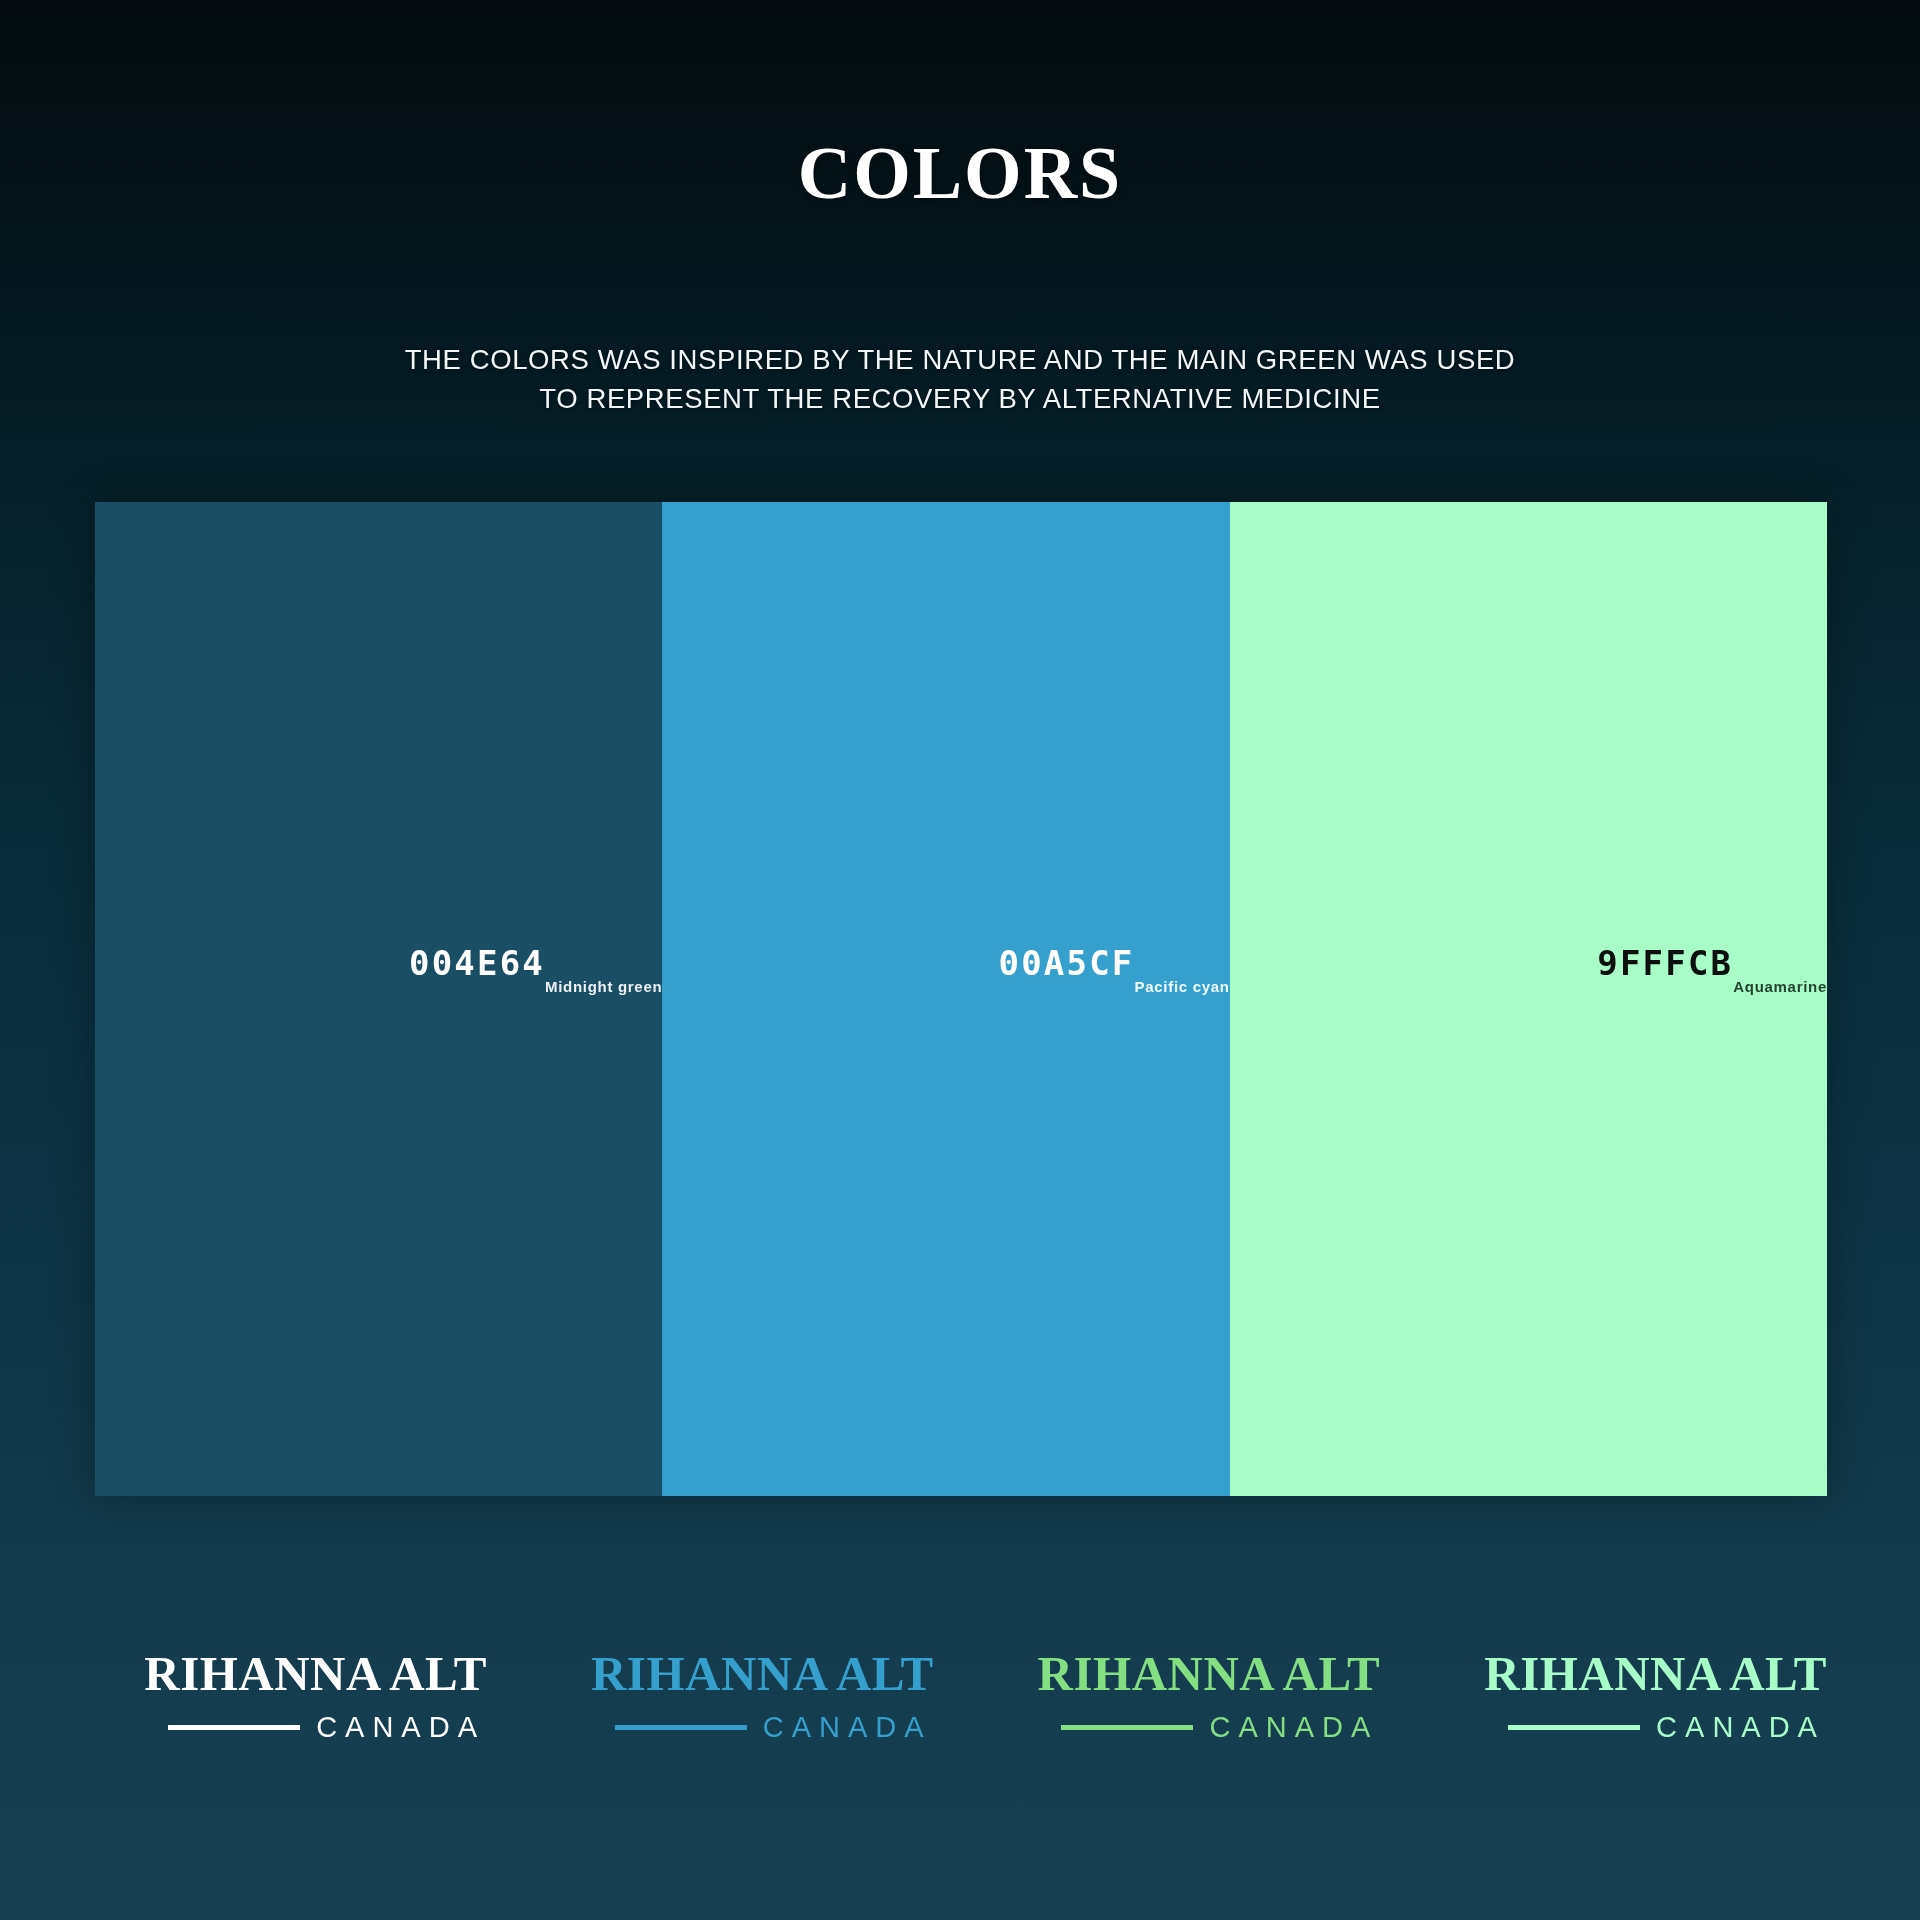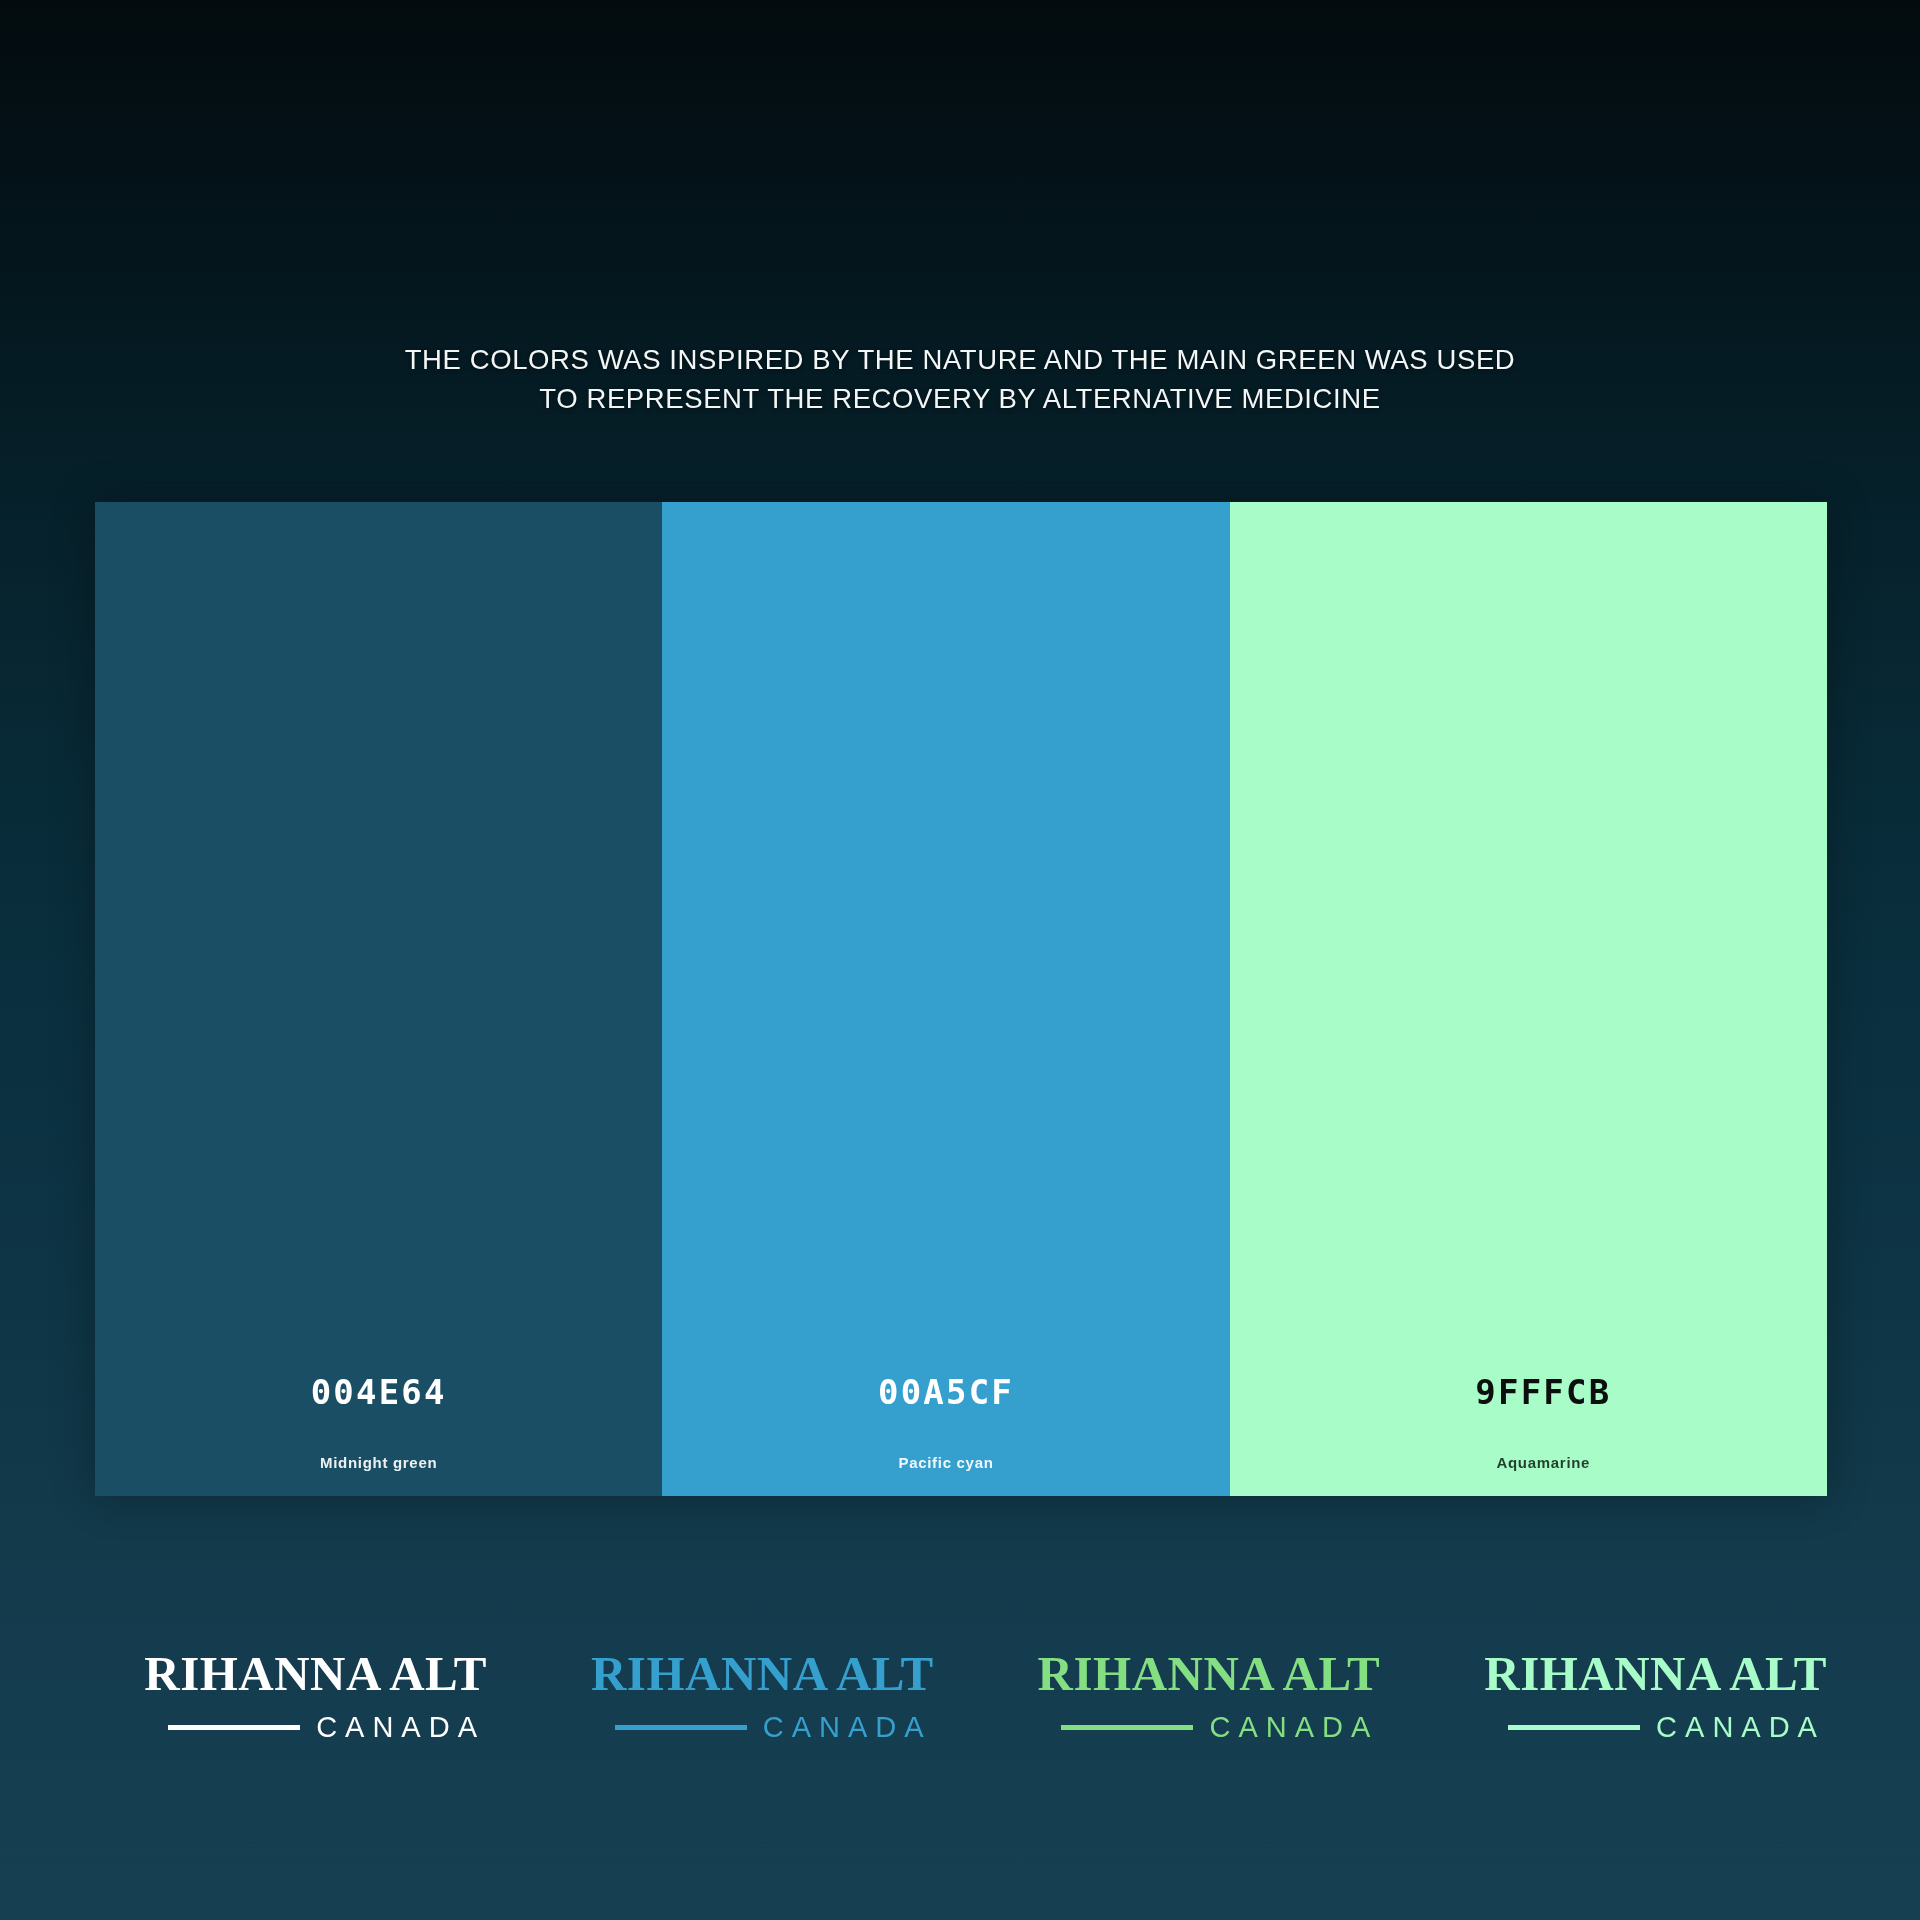--- a/index.html
+++ b/index.html
@@ -87,21 +87,21 @@
     width: 1732px;
     height: 994px;
     display: flex;
     box-shadow: 0 0 40px rgba(0,0,0,.30);
   }
 
   .swatch {
     flex: 1 1 0;
     position: relative;
     display: flex;
-    flex-direction: column;
+    flex-direction: row;
     justify-content: flex-end;
     align-items: center;
     padding-bottom: 26px;
   }
 
   .swatch-hex {
     font-family: "DejaVu Sans Mono", "Liberation Mono", monospace;
     font-weight: 700;
     font-size: 34px;
     letter-spacing: 2.2px;
@@ -178,20 +178,21 @@
     padding-right: 2px;
   }
 </style>
 </head>
 <body>
 
 <div id="page">
 
   <div id="grain"></div>
 
+  <h1 id="page-title">COLORS</h1>
 
   <p id="subtitle">THE COLORS WAS INSPIRED BY THE NATURE AND THE MAIN GREEN  WAS USED TO REPRESENT THE RECOVERY BY ALTERNATIVE MEDICINE</p>
 
   <div id="swatches">
 
   <div class="swatch on-dark" style="background: rgb(26, 78, 100);">
         <div class="swatch-hex">004E64</div>
         <div class="swatch-name">Midnight green</div>
       </div>
       <div class="swatch on-dark" style="background: rgb(53, 160, 206);">

